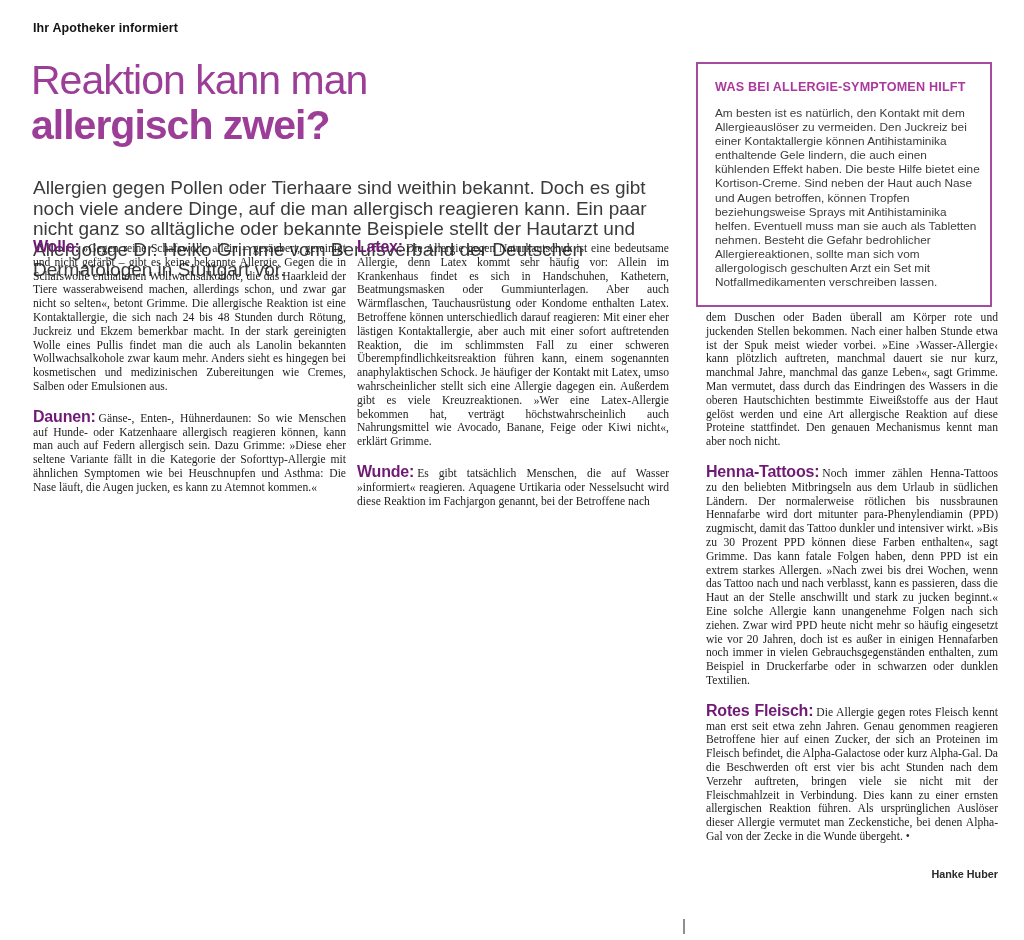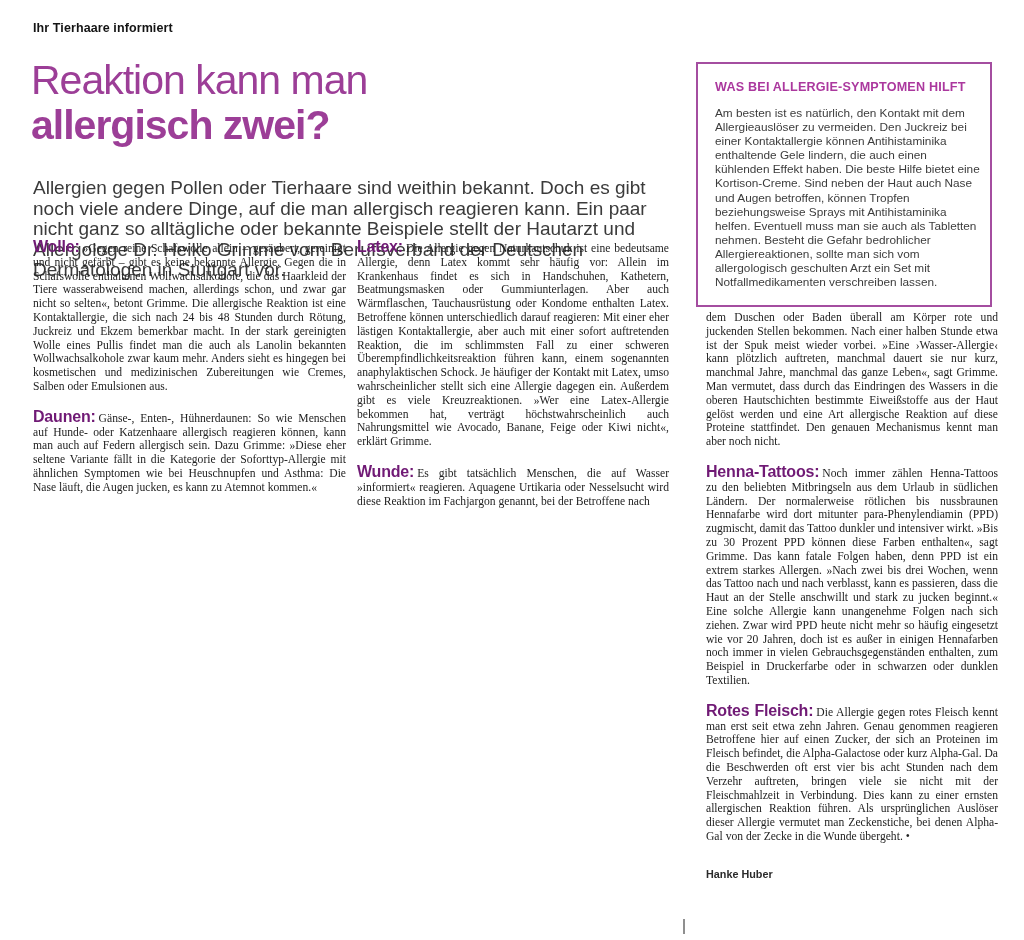--- a/index.html
+++ b/index.html
@@ -35,35 +35,35 @@
   }
   .col p { margin:0 0 16px 0; }
   .col-1 { left:33px;  top:240px; width:313px; }
   .col-2 { left:357px; top:240px; width:312px; }
   .col-3 { left:706px; top:311px; width:292px; }
   .lead {
     font-family:"Liberation Sans", sans-serif; font-weight:bold;
     color:#701a75; font-size:16px; letter-spacing:-0.2px; margin-right:3px;
   }
   .byline {
-    margin-top:24px; text-align:left;
+    margin-top:24px; text-align:right;
     font-family:"Liberation Sans", sans-serif; font-size:10.8px;
     font-weight:bold; color:#2a2a2a;
   }
   .fold-mark {
     position:absolute; left:683px; top:919px; width:2px; height:15px;
     background:#8f8f8f;
   }
 </style>
 </head>
 <body>
 
 <div class="page">
 
-  <div class="kicker">Ihr Tierhaare informiert</div>
+  <div class="kicker">Ihr Apotheker informiert</div>
 
   <h1 class="title" style="margin:0; font-family:'Liberation Sans', sans-serif;">
     <span class="t1">Reaktion kann man</span>
     <span class="t2">allergisch zwei?</span>
   </h1>
 
   <p class="intro">Allergien gegen Pollen oder Tierhaare sind weithin bekannt. Doch es gibt noch viele andere Dinge, auf die man allergisch reagieren kann. Ein paar nicht ganz so alltägliche oder bekannte Beispiele stellt der Hautarzt und Allergologe Dr. Heiko Grimme vom Berufsverband der Deutschen Dermatologen in Stuttgart vor.</p>
 
   <div class="infobox">
     <h2 class="infobox-title">WAS BEI ALLERGIE-SYMPTOMEN HILFT</h2>

